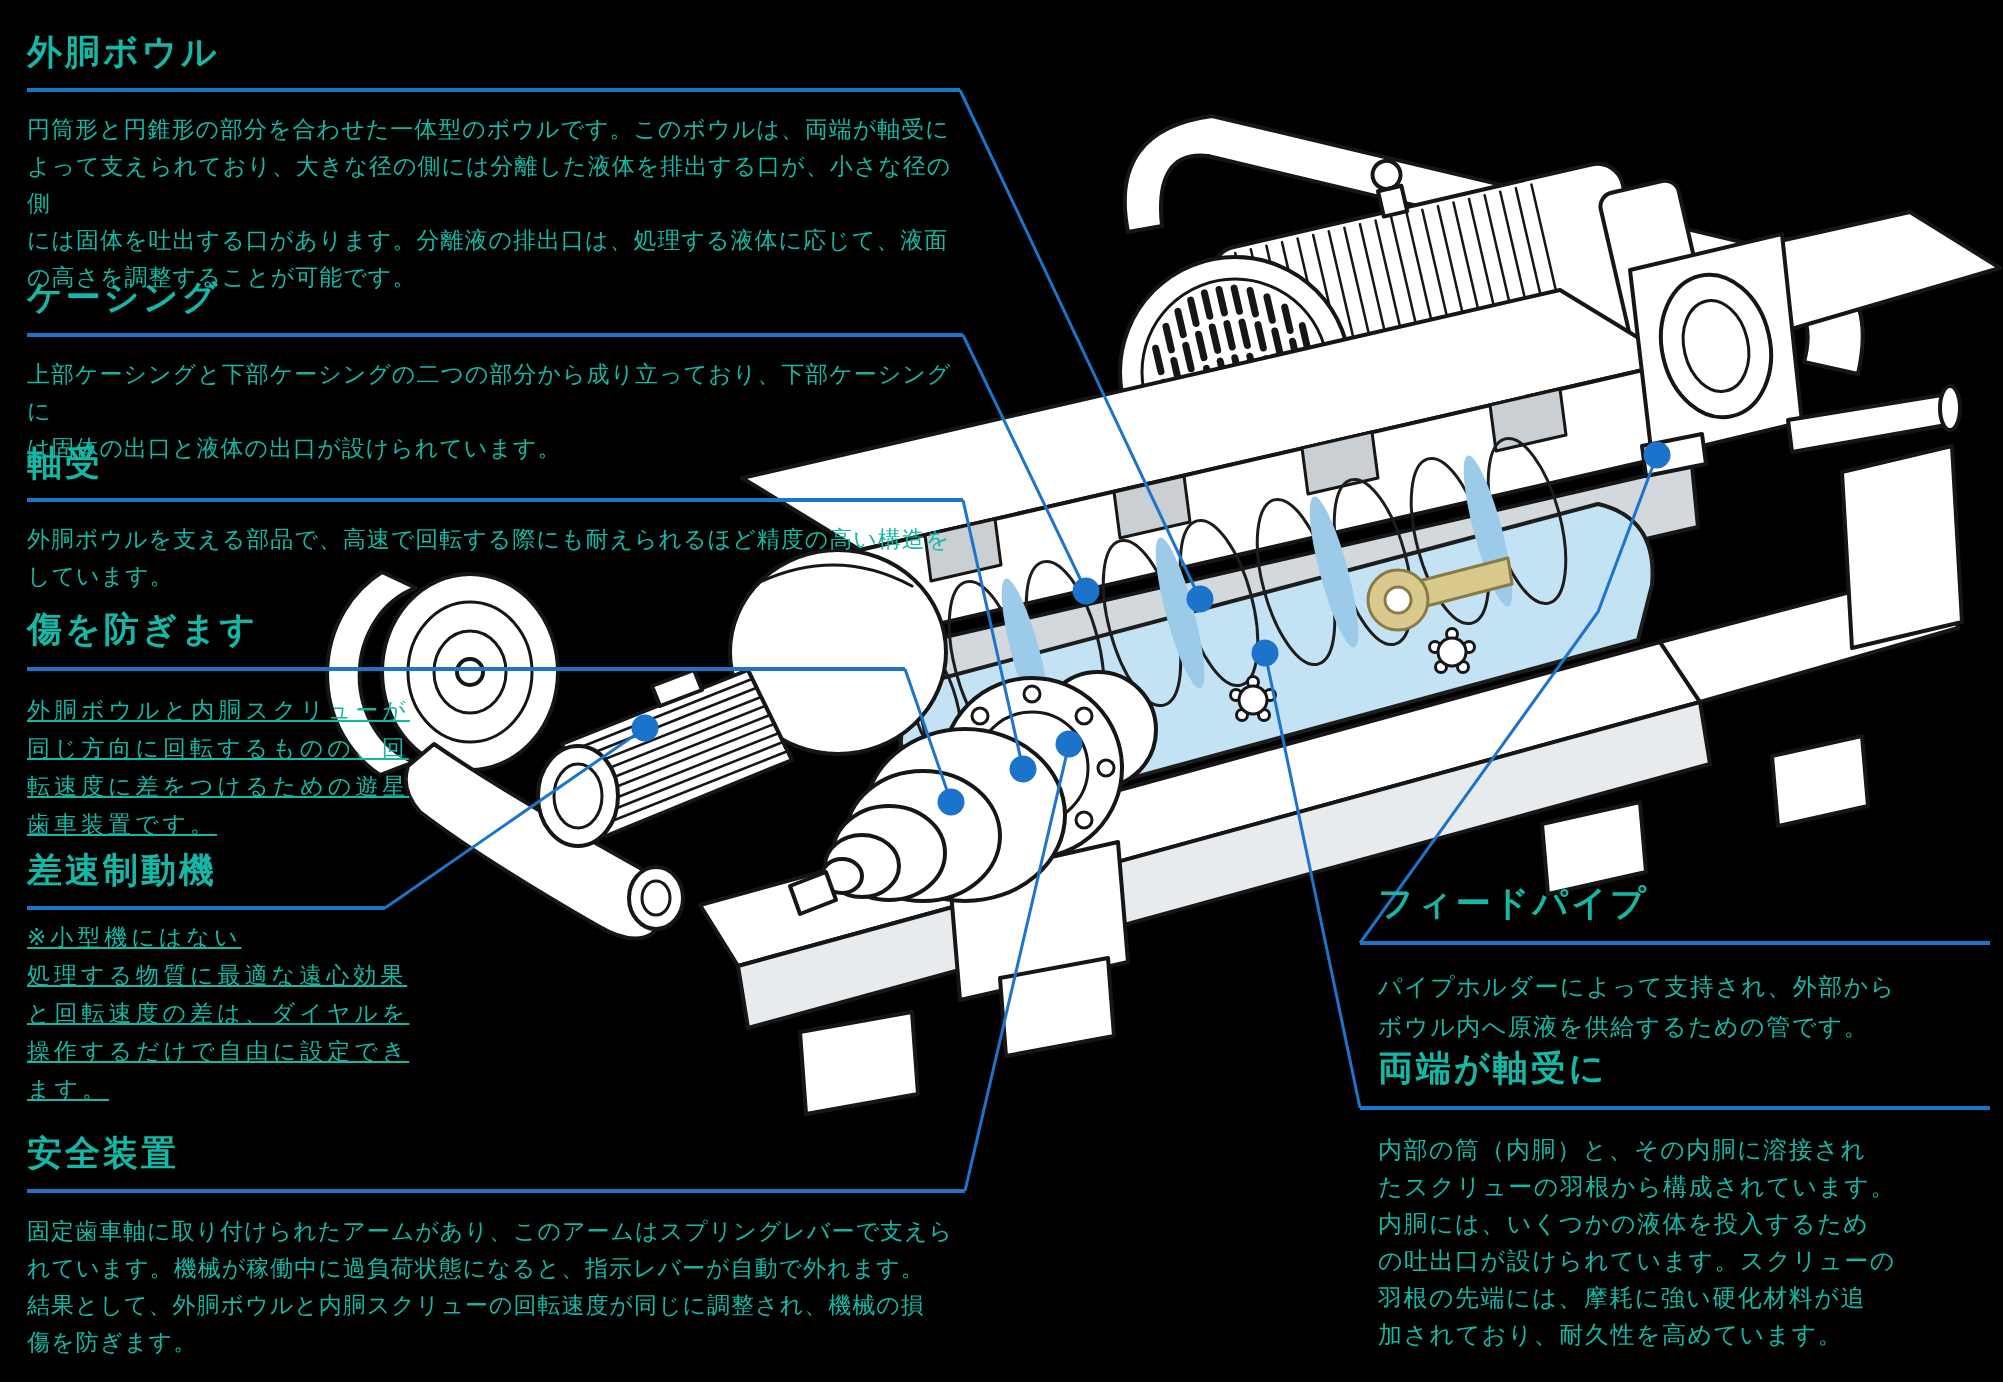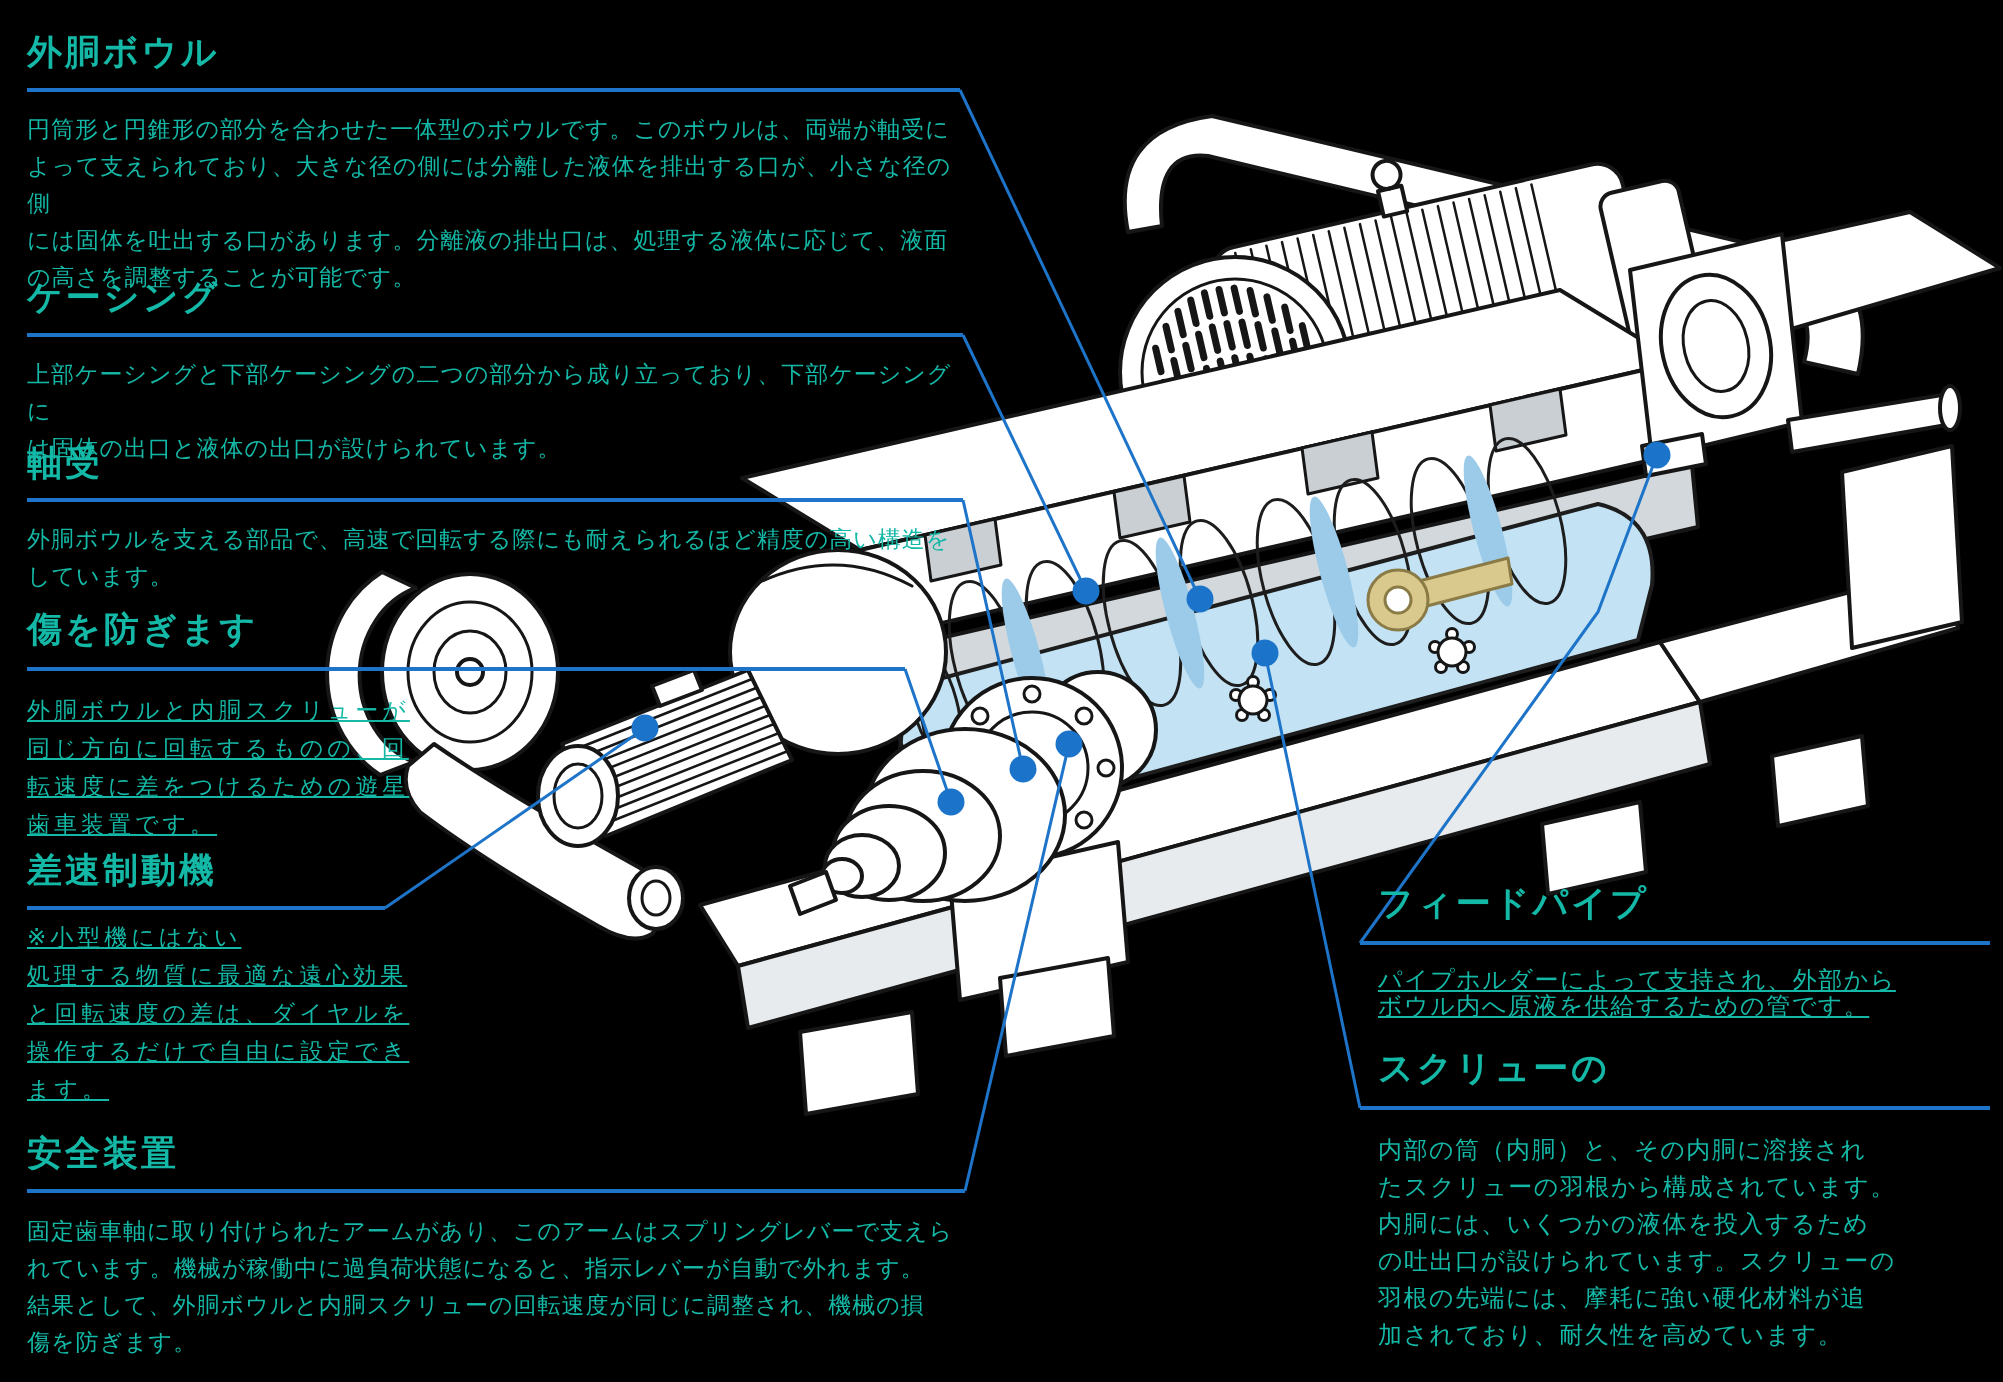--- a/index.html
+++ b/index.html
@@ -26,21 +26,21 @@
   #sec-casing      .body{margin-top:39px;}
   #sec-bearing      {left:27px;  top:444px;  width:930px;}
   #sec-bearing     .body{margin-top:38px;}
   #sec-gearbox      {left:27px;  top:610px;  width:470px;}
   #sec-gearbox     .body{margin-top:42px;}
   #sec-brake        {left:27px;  top:851px;  width:470px;}
   #sec-brake       .body{margin-top:28px;}
   #sec-safety       {left:27px;  top:1134px; width:950px;}
   #sec-safety      .body{margin-top:40px;}
   #sec-feedpipe     {left:1378px;top:884px;  width:610px;}
-  #sec-feedpipe    .body{margin-top:44px;line-height:26px;text-decoration:underline;}
+  #sec-feedpipe    .body{margin-top:44px;line-height:40px;}
   #sec-innerscrew   {left:1378px;top:1049px; width:610px;}
   #sec-innerscrew  .body{margin-top:44px;}
 </style>
 </head>
 <body>
 
 <div class="stage">
 
   <svg width="2003" height="1382" viewBox="0 0 2003 1382">
 
@@ -261,21 +261,21 @@
 傷を防ぎます。</p>
   </section>
 
   <section class="note" id="sec-feedpipe">
     <h2>フィードパイプ</h2>
     <p class="body rightcol">パイプホルダーによって支持され、外部から
 ボウル内へ原液を供給するための管です。</p>
   </section>
 
   <section class="note" id="sec-innerscrew">
-    <h2>スクリューの</h2>
+    <h2>両端が軸受に</h2>
     <p class="body rightcol">内部の筒（内胴）と、その内胴に溶接され
 たスクリューの羽根から構成されています。
 内胴には、いくつかの液体を投入するため
 の吐出口が設けられています。スクリューの
 羽根の先端には、摩耗に強い硬化材料が追
 加されており、耐久性を高めています。</p>
   </section>
 
 </div>
 

